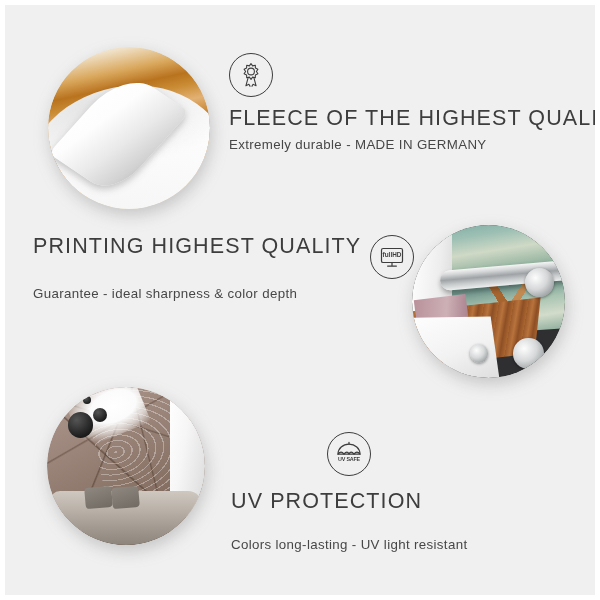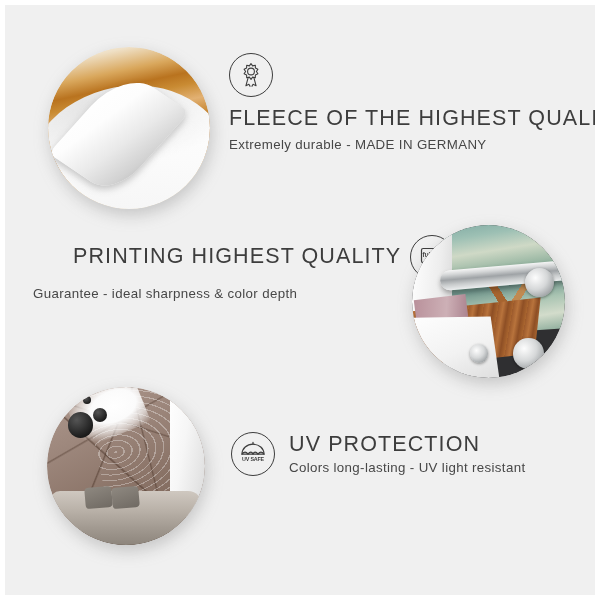--- a/index.html
+++ b/index.html
@@ -245,26 +245,26 @@
     line-height: 1.1;
   }
 
   
   #feature-fleece { left: 224px; top: 48px; }
   #feature-fleece .feature-title { margin-top: 10px; }
   #feature-fleece .feature-sub   { margin-top: 7px; }
 
   
   #feature-printing { left: 28px; top: 230px; }
-  .title-row { display: flex; align-items: center; gap: 9px; margin-left: 40px; }
+  .title-row { display: flex; align-items: flex-start; gap: 9px; }
   #feature-printing .feature-sub { margin-top: 8px; }
 
   
-  #feature-uv { left: 226px; top: 427px; display: flex; align-items: center; gap: 14px; }
-  #feature-uv .feature-sub { margin-top: 4px; }
+  #feature-uv { left: 226px; top: 427px; display: flex; align-items: center; gap: 14px; flex-direction: column; }
+  #feature-uv .feature-sub { margin-top: 24px; }
 </style>
 </head>
 <body>
 
 <div id="infographic">
 
   <div class="photo-circle" id="photo-fleece">
     <div class="photo-inner">
       <div class="peel-bg"></div>
       <div class="peel-shadow"></div>

